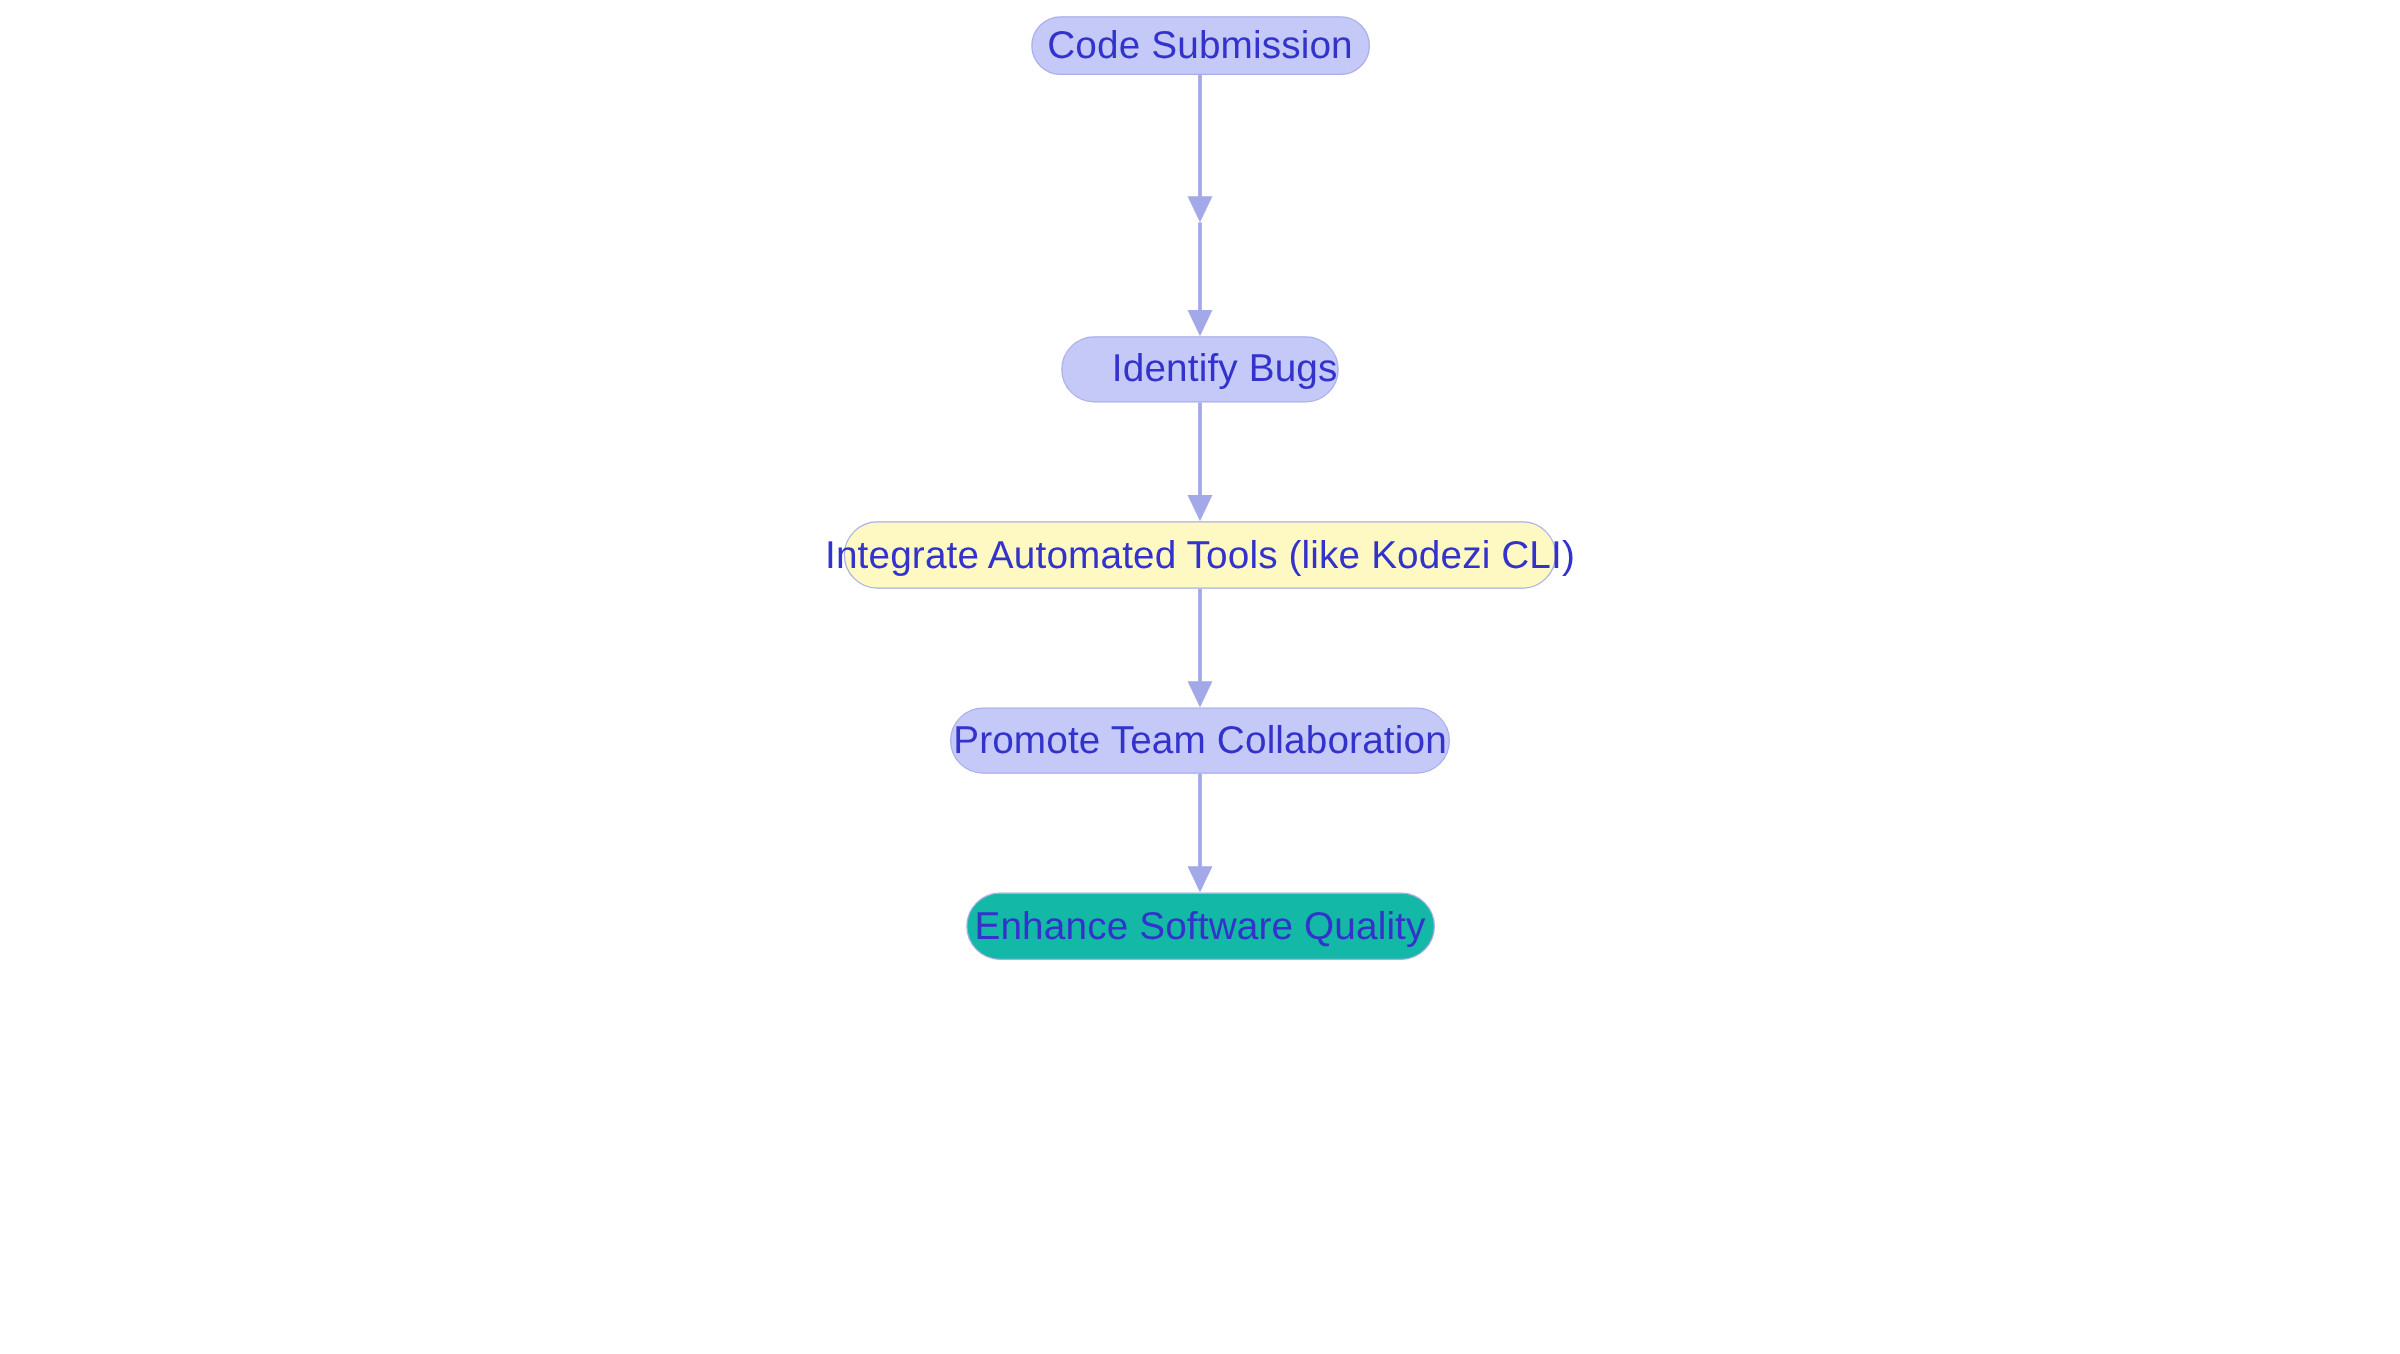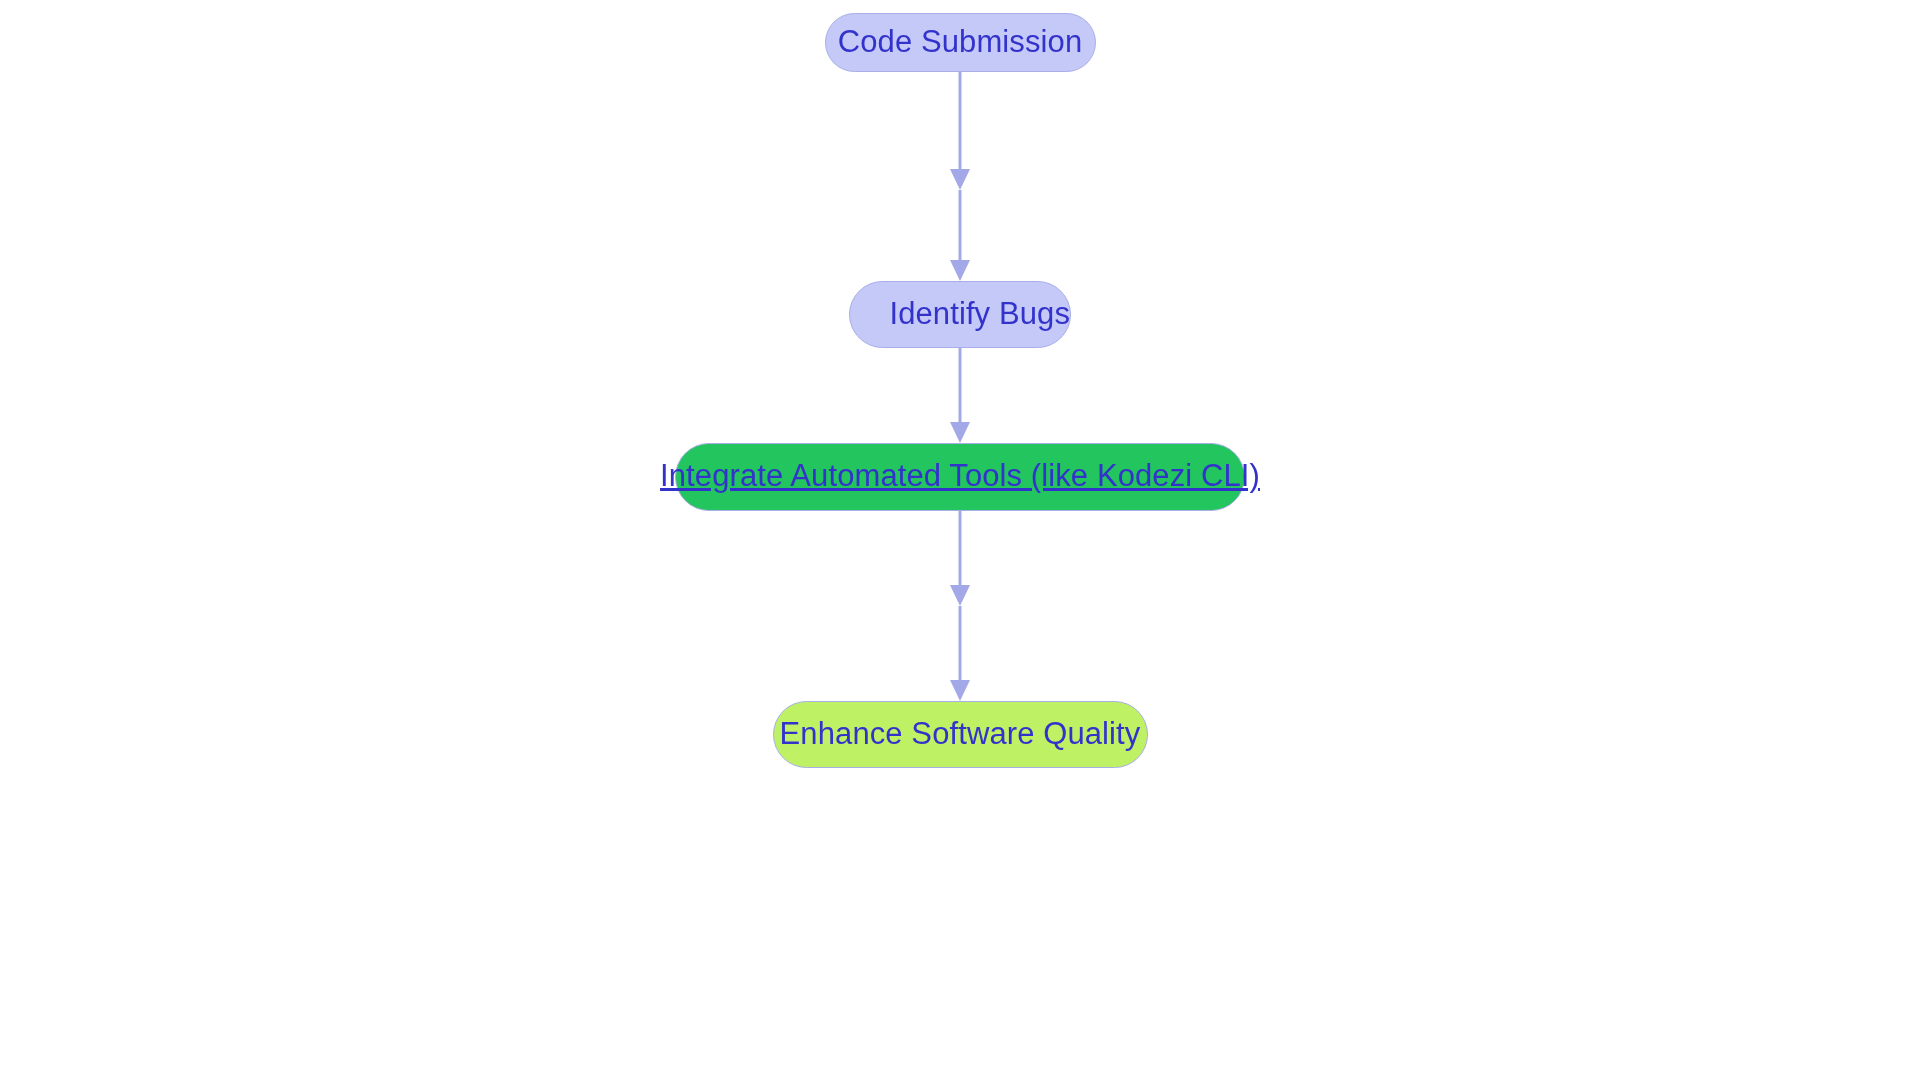--- a/index.html
+++ b/index.html
@@ -114,37 +114,40 @@
       <span class="node-label">Identify Bugs</span>
     </div>
 
     <div class="connector connector-3">
       <svg width="24" height="95" viewBox="0 0 24 95">
         <line x1="12" y1="0" x2="12" y2="80" stroke="#a3a9e8" stroke-width="3"></line>
         <polygon points="12,95 2,74 22,74" fill="#a3a9e8"></polygon>
       </svg>
     </div>
 
-    <div class="node node-4" style="background: #22c55e; border-color: rgb(168, 174, 232); color: rgb(51, 51, 204); text-decoration: underline;">
+    <div class="node node-4" style="background: #fef9c3; border-color: rgb(168, 174, 232); color: rgb(51, 51, 204);">
       <span class="node-label">Integrate Automated Tools (like Kodezi CLI)</span>
     </div>
 
     <div class="connector connector-4">
       <svg width="24" height="95" viewBox="0 0 24 95">
         <line x1="12" y1="0" x2="12" y2="80" stroke="#a3a9e8" stroke-width="3"></line>
         <polygon points="12,95 2,74 22,74" fill="#a3a9e8"></polygon>
       </svg>
     </div>
 
+    <div class="node node-5" style="background: rgb(197, 201, 248); border-color: rgb(168, 174, 232); color: rgb(51, 51, 204);">
+      <span class="node-label">Promote Team Collaboration</span>
+    </div>
 
     <div class="connector connector-5">
       <svg width="24" height="95" viewBox="0 0 24 95">
         <line x1="12" y1="0" x2="12" y2="80" stroke="#a3a9e8" stroke-width="3"></line>
         <polygon points="12,95 2,74 22,74" fill="#a3a9e8"></polygon>
       </svg>
     </div>
 
-    <div class="node node-6" style="background: #bef264; border-color: rgb(168, 174, 232); color: rgb(51, 51, 204);">
+    <div class="node node-6" style="background: #14b8a6; border-color: rgb(168, 174, 232); color: rgb(51, 51, 204);">
       <span class="node-label">Enhance Software Quality</span>
     </div>
 
   </div>
 </div>
 
 </body></html>

